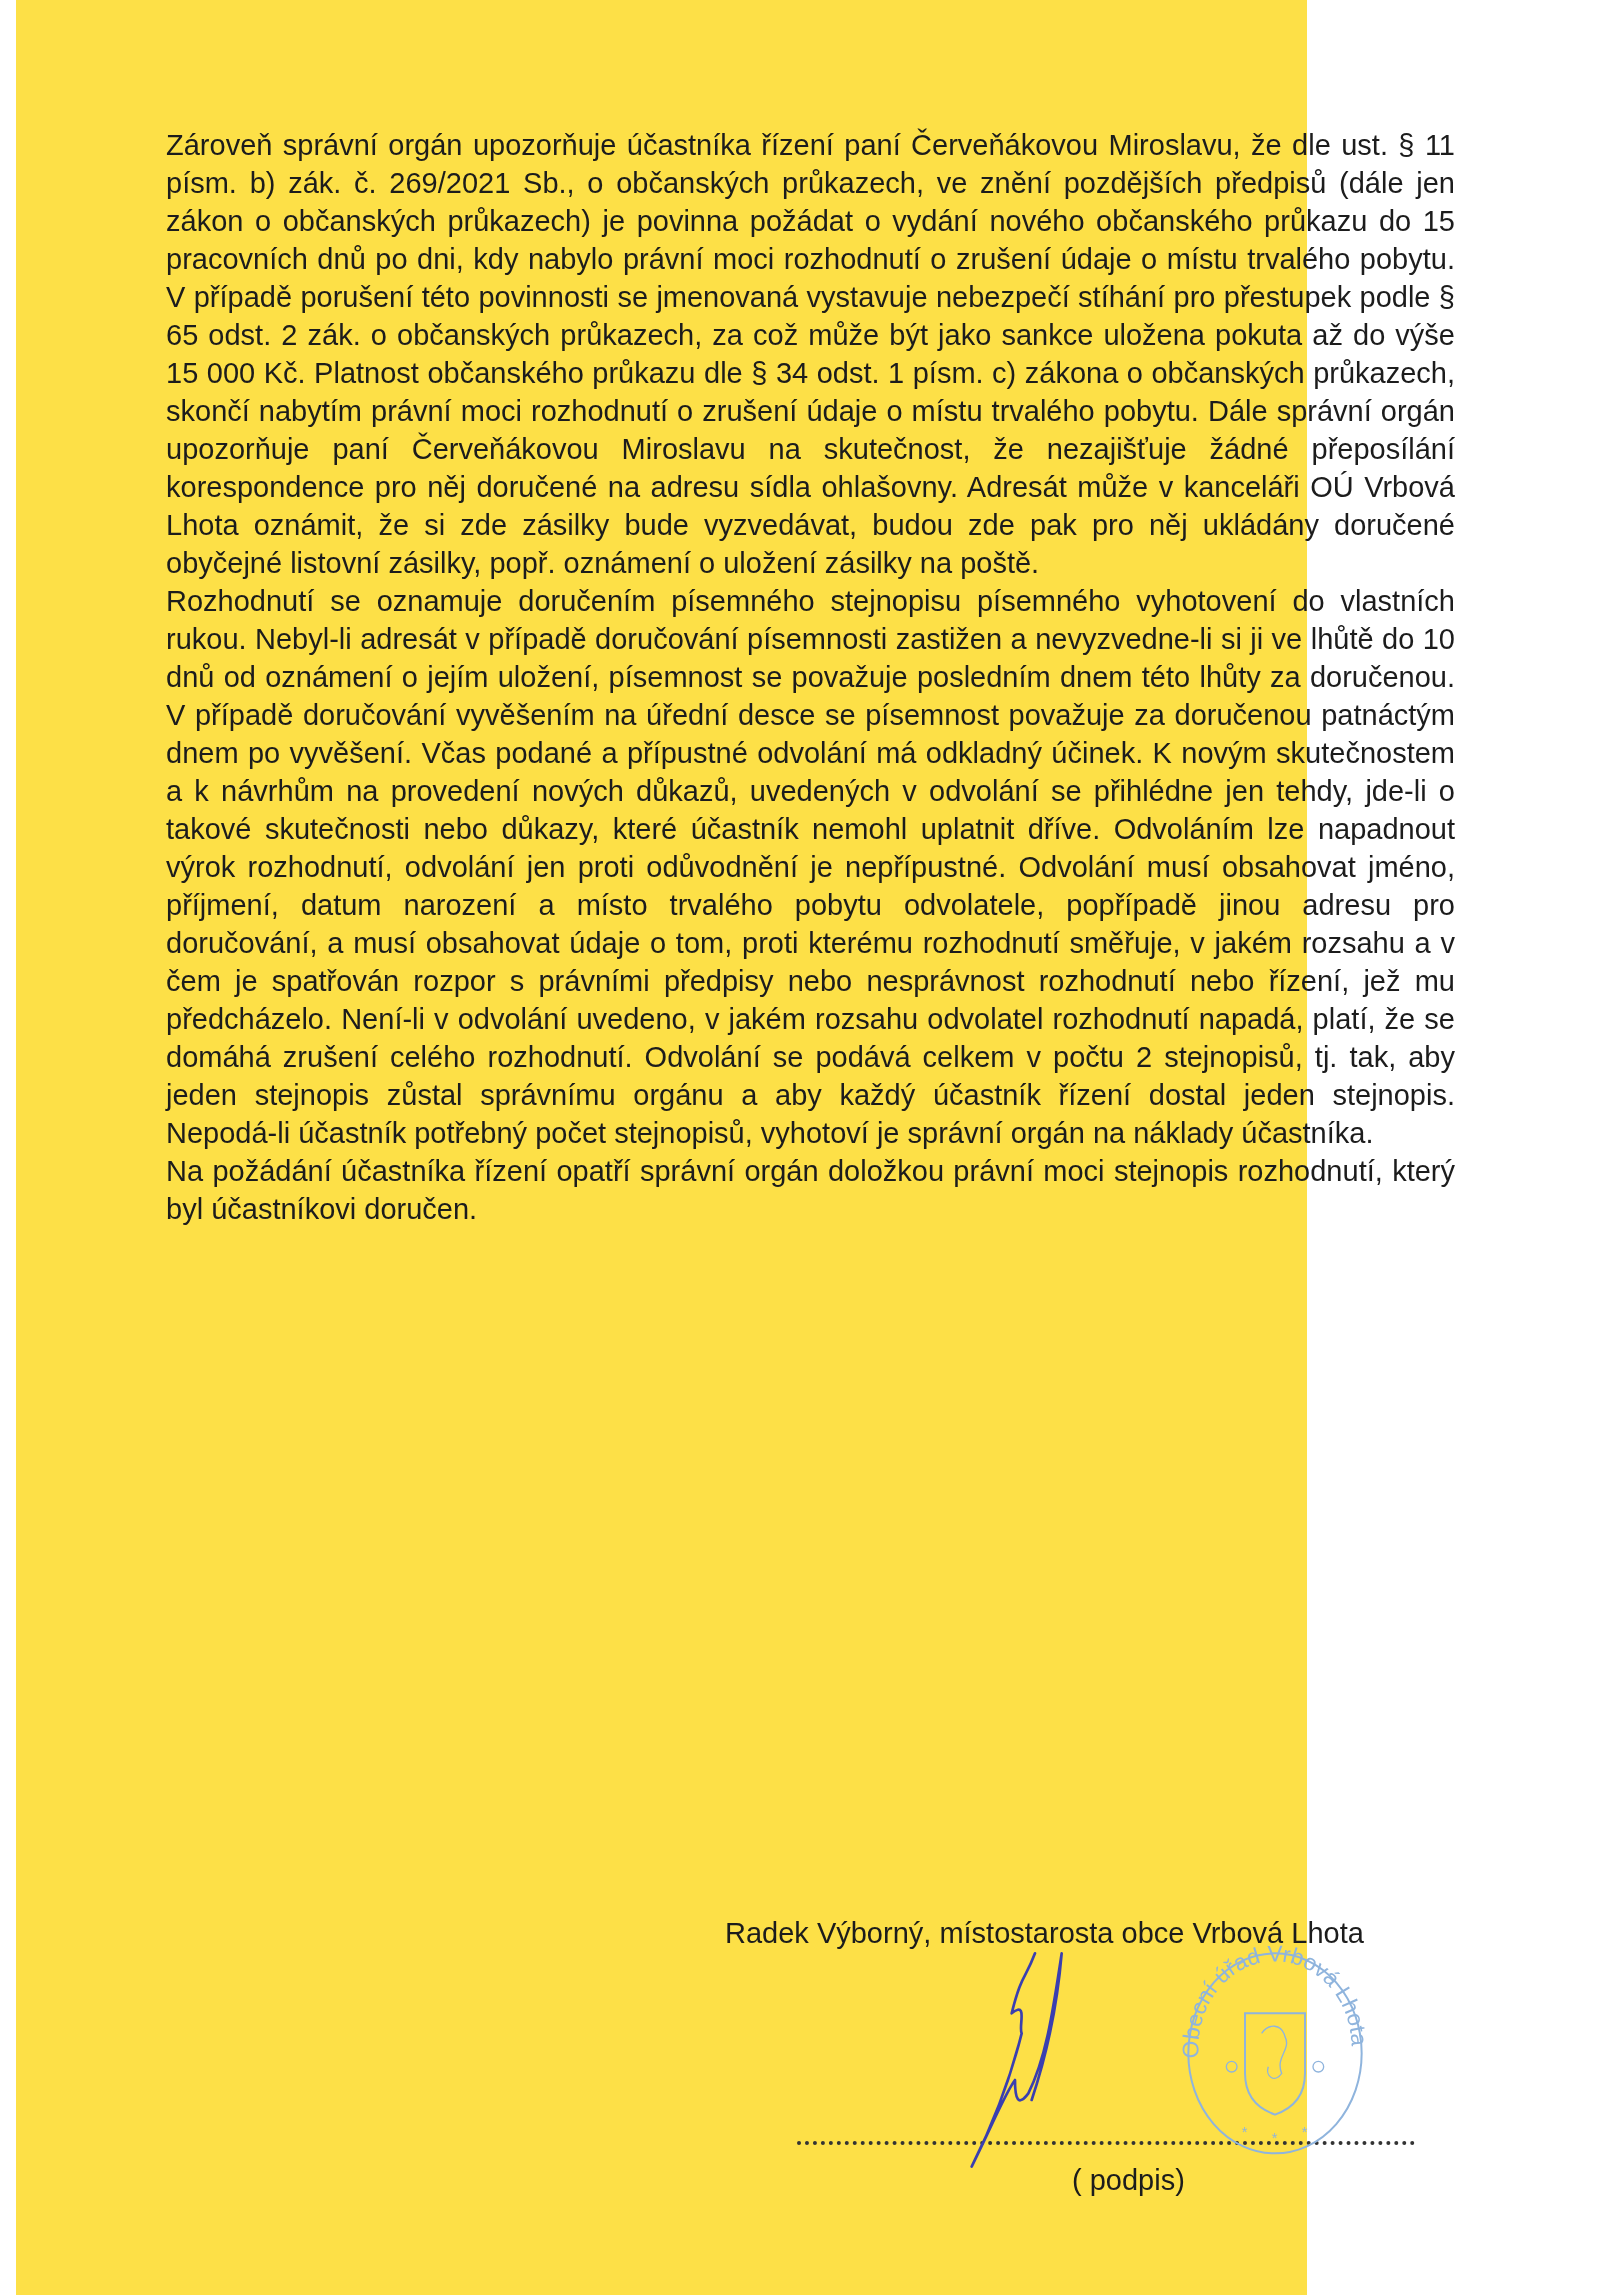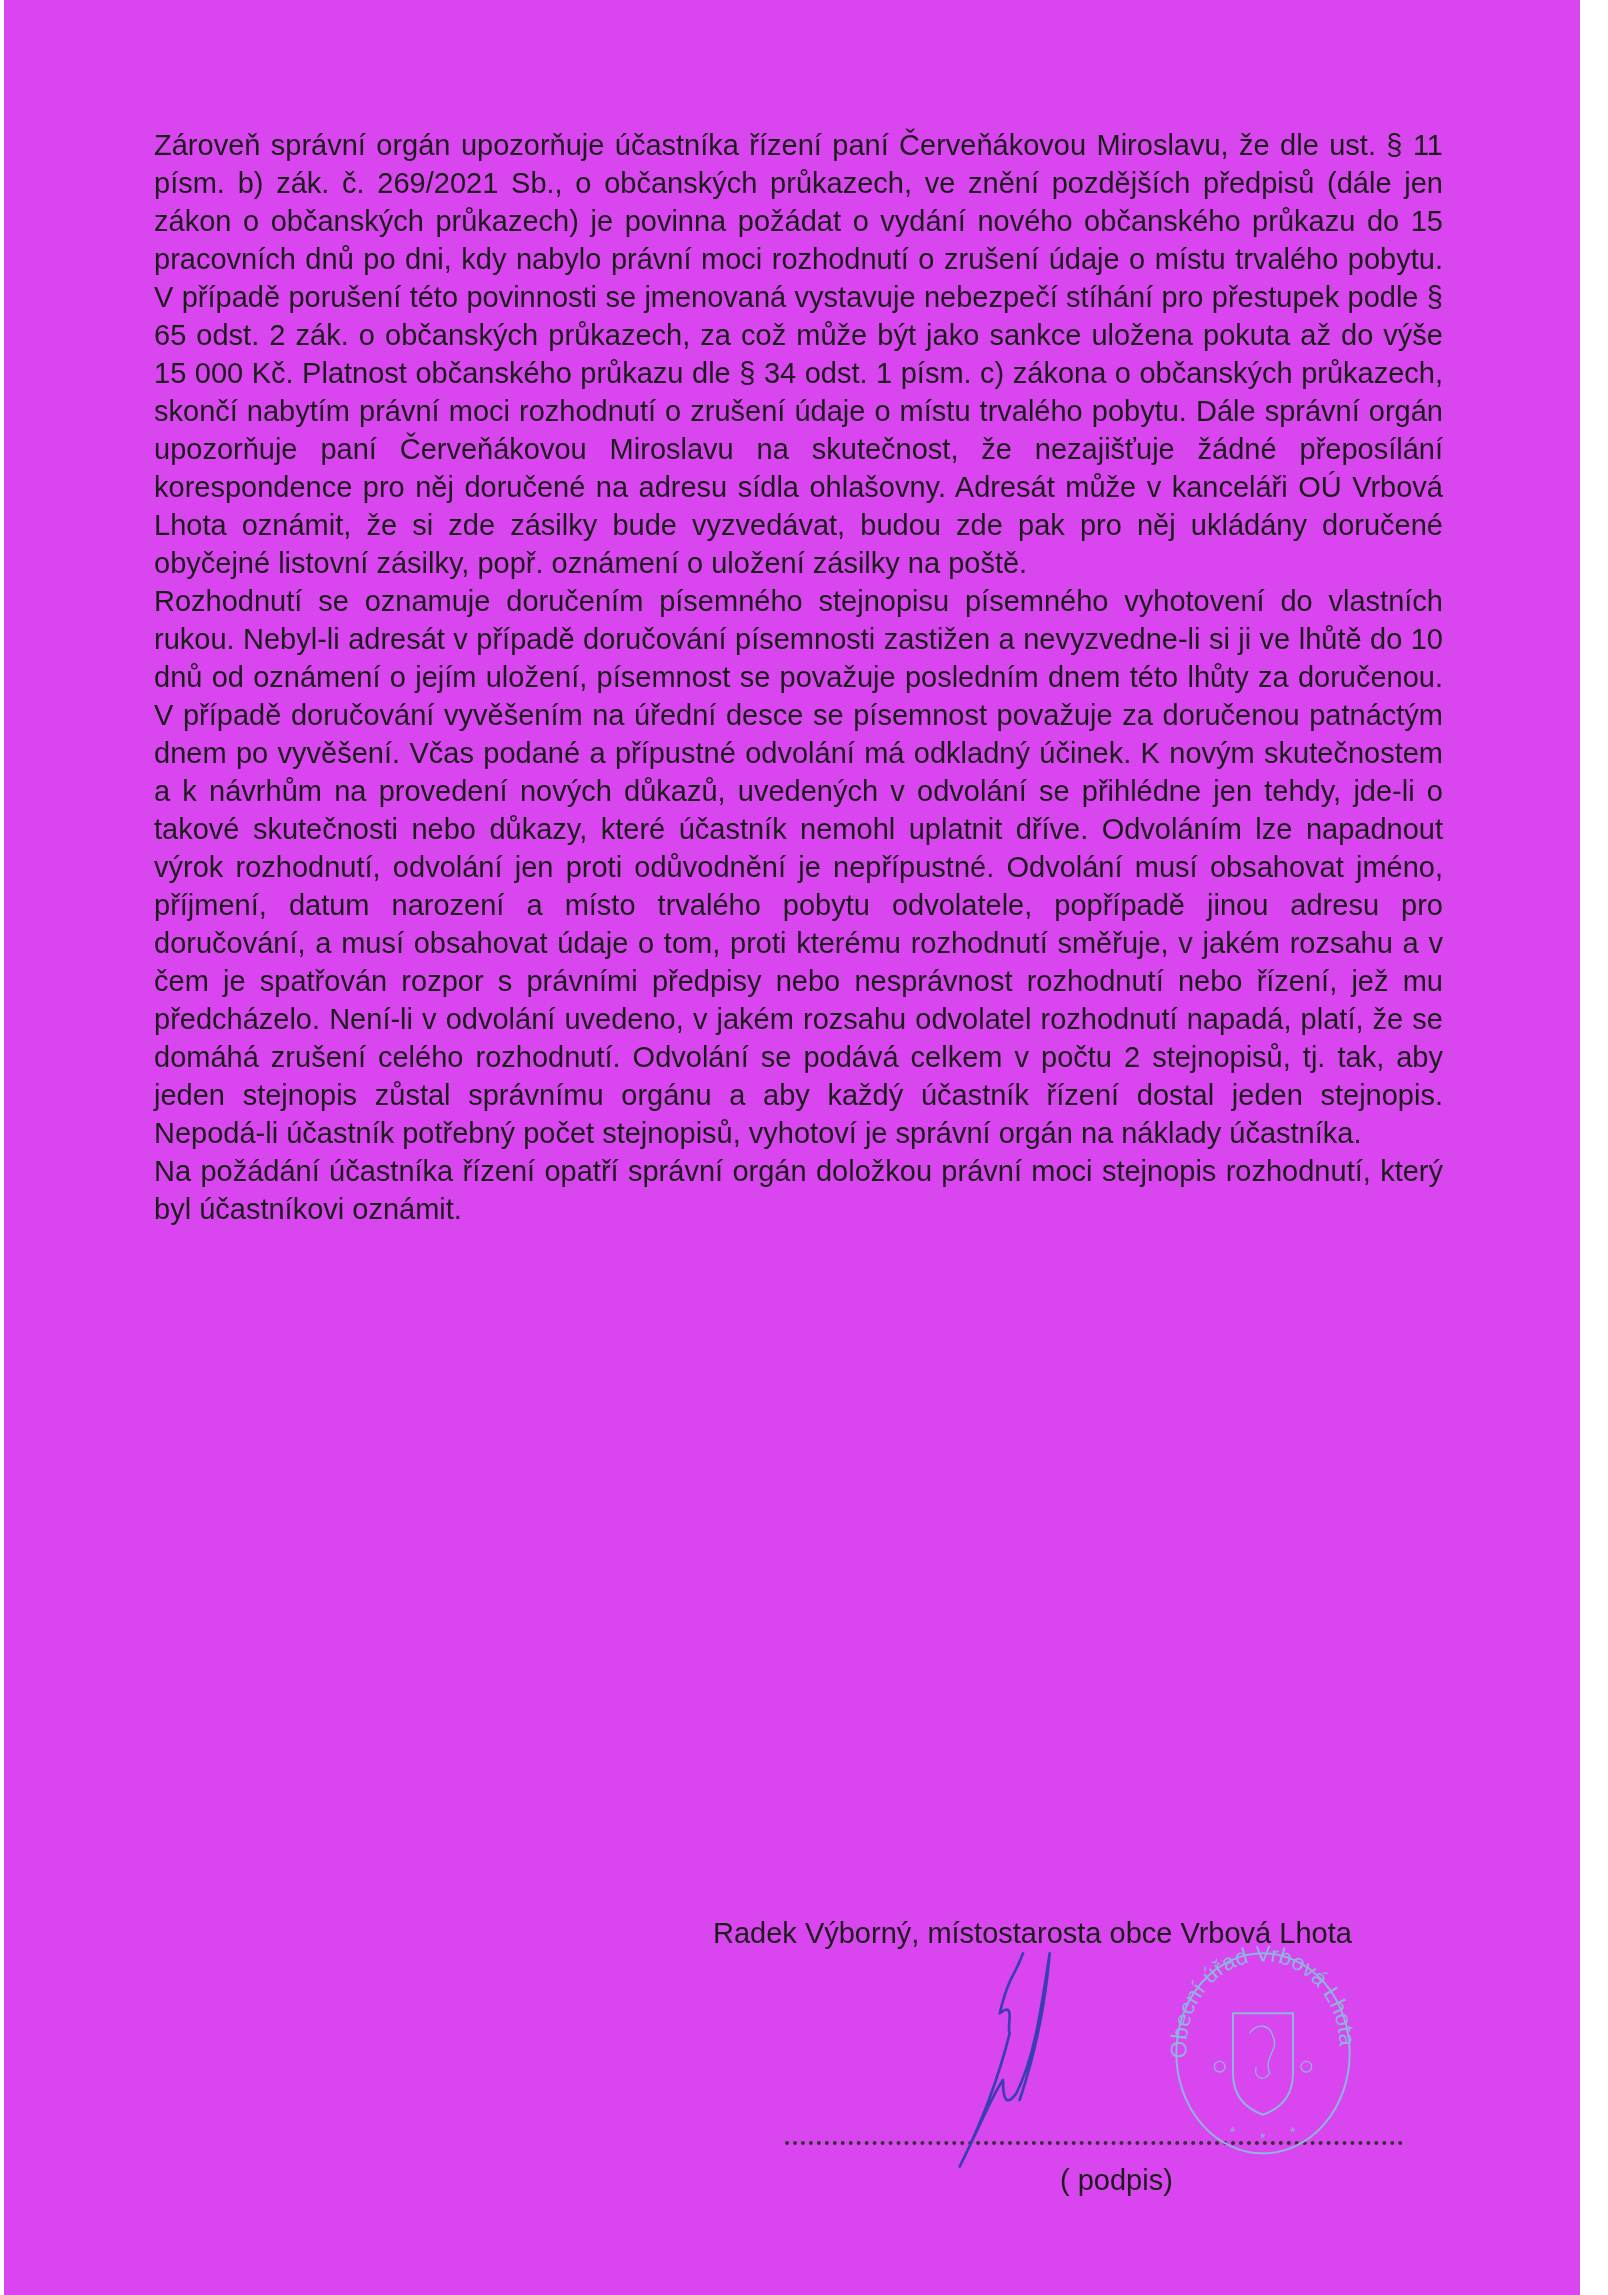--- a/index.html
+++ b/index.html
@@ -1,18 +1,18 @@
 <!DOCTYPE html>
 <html style="font-size:10.7px"><head>
 <meta charset="utf-8">
 <style>
   html, body { margin: 0; padding: 0; background: #ffffff; }
   body { width: 1609px; height: 2295px; position: relative; overflow: hidden; }
   .page {
-    position: absolute; left: 4px; top: 0; width: 1576px; height: 2295px; background: #d946ef;
+    position: absolute; left: 16px; top: 0; width: 1291px; height: 2295px; background: #fde047;
   }
   .content {
     position: absolute; left: 150px; top: 126px; width: 1289px;
     font-family: "Liberation Sans", sans-serif;
     font-size: 29px; line-height: 38px; color: #1c1c1c;
   }
   .para { margin: 0; text-align: justify; }
   .heading {
     font-weight: bold; margin: 0; margin-top: 39px; font-size: 29px; line-height: 38px;
   }
@@ -33,21 +33,21 @@
     position: absolute; left: 942px; top: 1940px; width: 134px; height: 240px;
   }
 </style>
 </head>
 <body>
 
 <div class="page">
   <div class="content">
     <p class="para">Zároveň správní orgán upozorňuje účastníka řízení paní Červeňákovou Miroslavu, že dle ust. § 11 písm. b) zák. č. 269/2021 Sb., o občanských průkazech, ve znění pozdějších předpisů (dále jen zákon o občanských průkazech) je povinna požádat o vydání nového občanského průkazu do 15 pracovních dnů po dni, kdy nabylo právní moci rozhodnutí o zrušení údaje o místu trvalého pobytu. V případě porušení této povinnosti se jmenovaná vystavuje nebezpečí stíhání pro přestupek podle § 65 odst. 2 zák. o občanských průkazech, za což může být jako sankce uložena pokuta až do výše 15 000 Kč. Platnost občanského průkazu dle § 34 odst. 1 písm. c) zákona o občanských průkazech, skončí nabytím právní moci rozhodnutí o zrušení údaje o místu trvalého pobytu. Dále správní orgán upozorňuje paní Červeňákovou Miroslavu na skutečnost, že nezajišťuje žádné přeposílání korespondence pro něj doručené na adresu sídla ohlašovny. Adresát může v kanceláři OÚ Vrbová Lhota oznámit, že si zde zásilky bude vyzvedávat, budou zde pak pro něj ukládány doručené obyčejné listovní zásilky, popř. oznámení o uložení zásilky na poště.</p>
     <p class="para">Rozhodnutí se oznamuje doručením písemného stejnopisu písemného vyhotovení do vlastních rukou. Nebyl-li adresát v případě doručování písemnosti zastižen a nevyzvedne-li si ji ve lhůtě do 10 dnů od oznámení o jejím uložení, písemnost se považuje posledním dnem této lhůty za doručenou. V případě doručování vyvěšením na úřední desce se písemnost považuje za doručenou patnáctým dnem po vyvěšení. Včas podané a přípustné odvolání má odkladný účinek. K novým skutečnostem a k návrhům na provedení nových důkazů, uvedených v odvolání se přihlédne jen tehdy, jde-li o takové skutečnosti nebo důkazy, které účastník nemohl uplatnit dříve. Odvoláním lze napadnout výrok rozhodnutí, odvolání jen proti odůvodnění je nepřípustné. Odvolání musí obsahovat jméno, příjmení, datum narození a místo trvalého pobytu odvolatele, popřípadě jinou adresu pro doručování, a musí obsahovat údaje o tom, proti kterému rozhodnutí směřuje, v jakém rozsahu a v čem je spatřován rozpor s právními předpisy nebo nesprávnost rozhodnutí nebo řízení, jež mu předcházelo. Není-li v odvolání uvedeno, v jakém rozsahu odvolatel rozhodnutí napadá, platí, že se domáhá zrušení celého rozhodnutí. Odvolání se podává celkem v počtu 2 stejnopisů, tj. tak, aby jeden stejnopis zůstal správnímu orgánu a aby každý účastník řízení dostal jeden stejnopis. Nepodá-li účastník potřebný počet stejnopisů, vyhotoví je správní orgán na náklady účastníka.</p>
-    <p class="para">Na požádání účastníka řízení opatří správní orgán doložkou právní moci stejnopis rozhodnutí, který byl účastníkovi oznámit.</p>
+    <p class="para">Na požádání účastníka řízení opatří správní orgán doložkou právní moci stejnopis rozhodnutí, který byl účastníkovi doručen.</p>
   </div>
 
   <div class="signature-block">
     <div class="signer-name">Radek Výborný, místostarosta obce Vrbová Lhota</div>
     <div class="dotted-line"></div>
     <div class="podpis-label">( podpis)</div>
   </div>
 
   <svg class="signature-svg" viewBox="0 0 200 360">
     <path d="M115,20 C100,60 95,50 80,110 C105,90 90,130 95,140 C80,200 60,260 20,340 C50,280 70,230 85,210 C85,240 90,250 105,230 C130,180 140,120 155,20 C150,80 140,150 110,240" fill="none" stroke="#3a3fb0" stroke-width="4" stroke-linecap="round" stroke-linejoin="round"></path>

